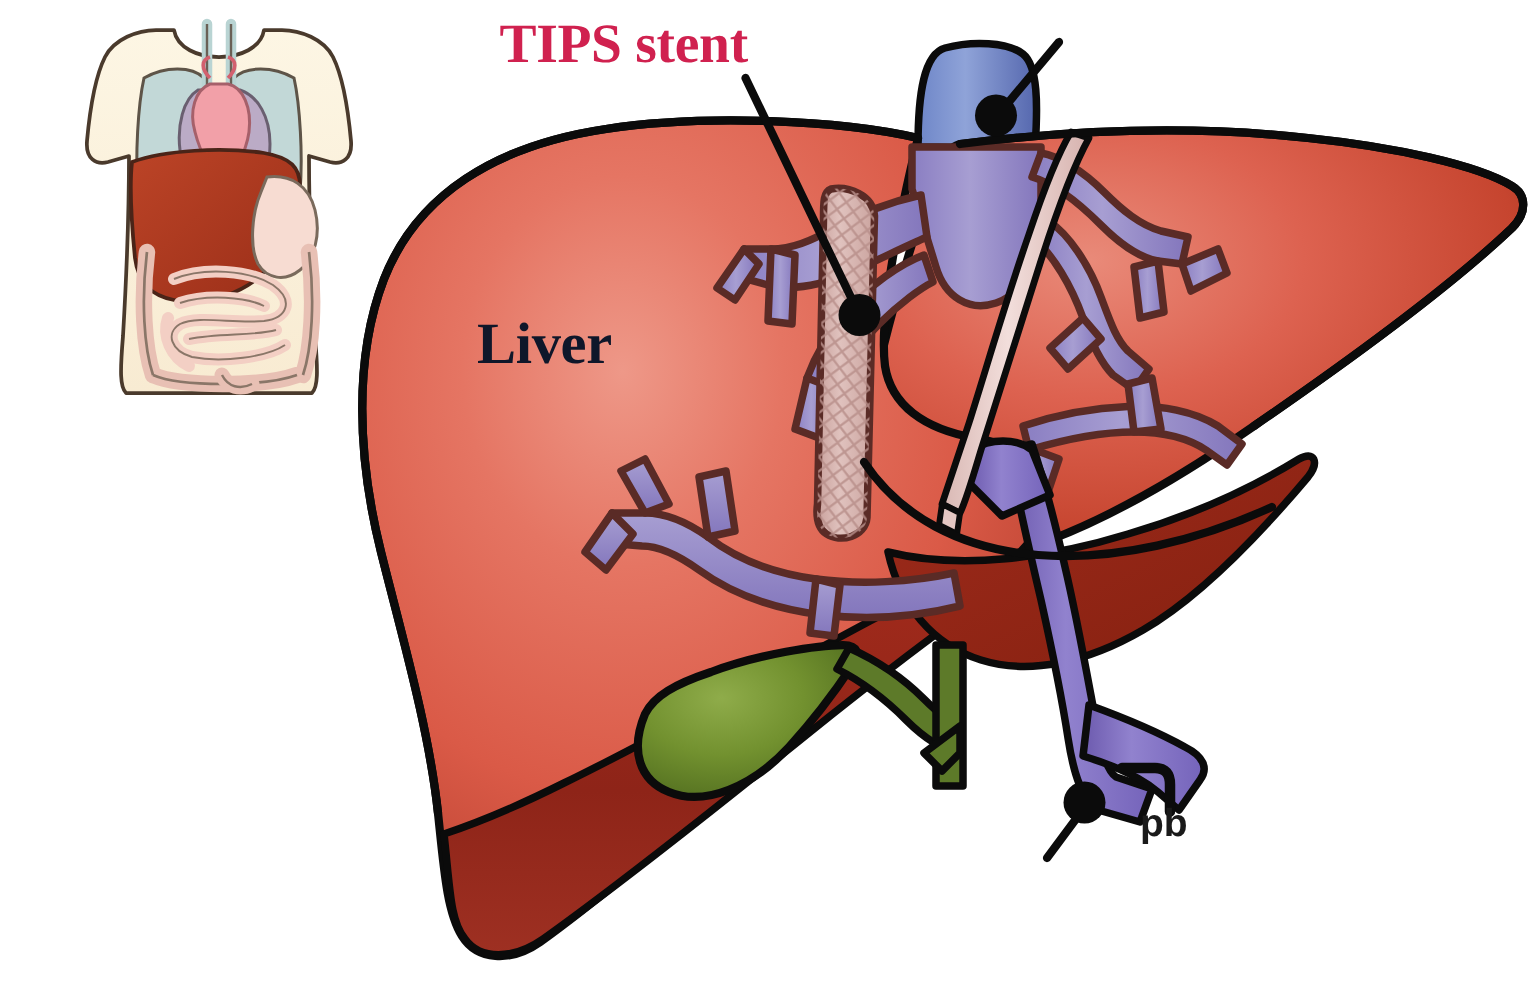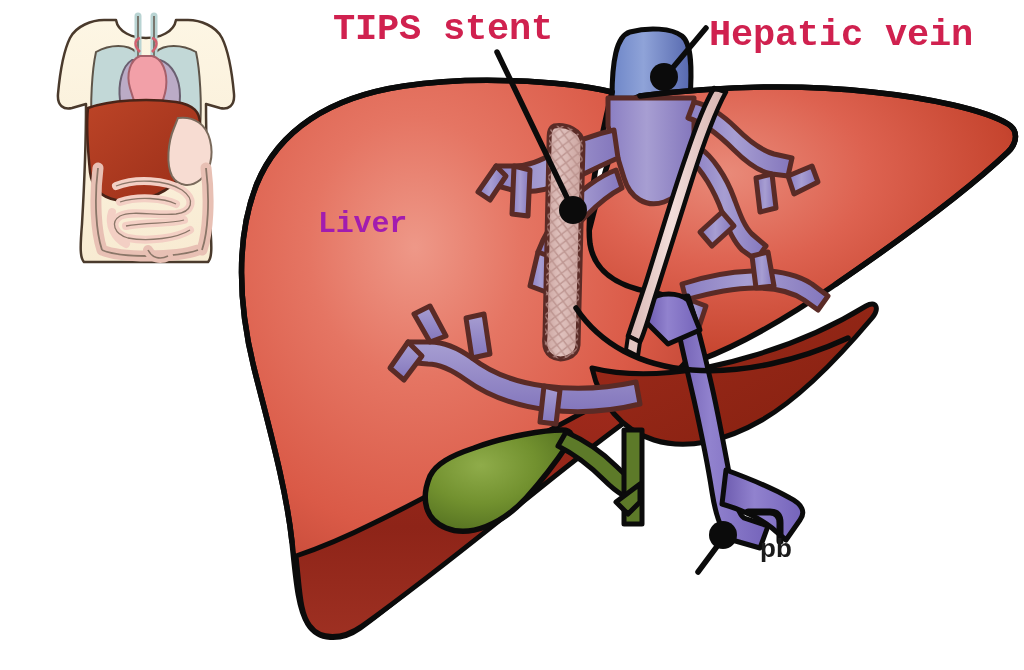--- a/index.html
+++ b/index.html
@@ -23,21 +23,21 @@
   }
   svg.layer {
     position: absolute;
     left: 0; top: 0;
     width: 1024px;
     height: 670px;
     display: block;
   }
   .label {
     position: absolute;
-    font-family: Liberation Mono, monospace;
+    font-family: Liberation Serif, serif;
     font-weight: bold;
     white-space: nowrap;
     letter-spacing: -0.2px;
   }
   #label-tips-stent {
     left: 333px;
     top: 8px;
     font-size: 37px;
     color: #D0214F;
   }
@@ -49,22 +49,22 @@
   }
   #label-portal-vein {
     left: 607px;
     top: 577px;
     font-size: 37px;
     color: #D0214F;
   }
   #label-liver {
     left: 318px;
     top: 207px;
-    font-size: 30px;
-    color: #a21caf;
+    font-size: 39px;
+    color: #0f172a;
   }
 </style>
 </head>
 <body>
 
 <div id="stage">
 
   <svg class="layer" viewBox="0 0 1024 670">
     <defs>
       <radialGradient id="gLiverMain" cx="40%" cy="35%" r="75%">
@@ -429,18 +429,17 @@
     </g>
 
     <g>
       <path d="M148 250 C152 258 160 260 168 256" fill="none" stroke="#E8C0B4" stroke-width="10" stroke-linecap="round"></path>
       <path d="M148 250 C152 258 160 260 168 256" fill="none" stroke="#8A7668" stroke-width="1.6"></path>
     </g>
   </svg>
 
   <div class="label" id="label-tips-stent">TIPS stent</div>
 
-  <div class="label" id="label-hepatic-vein">Hepatic vein</div>
 
 
   <div class="label" id="label-liver">Liver</div>
 
 </div>
 
 </body></html>

